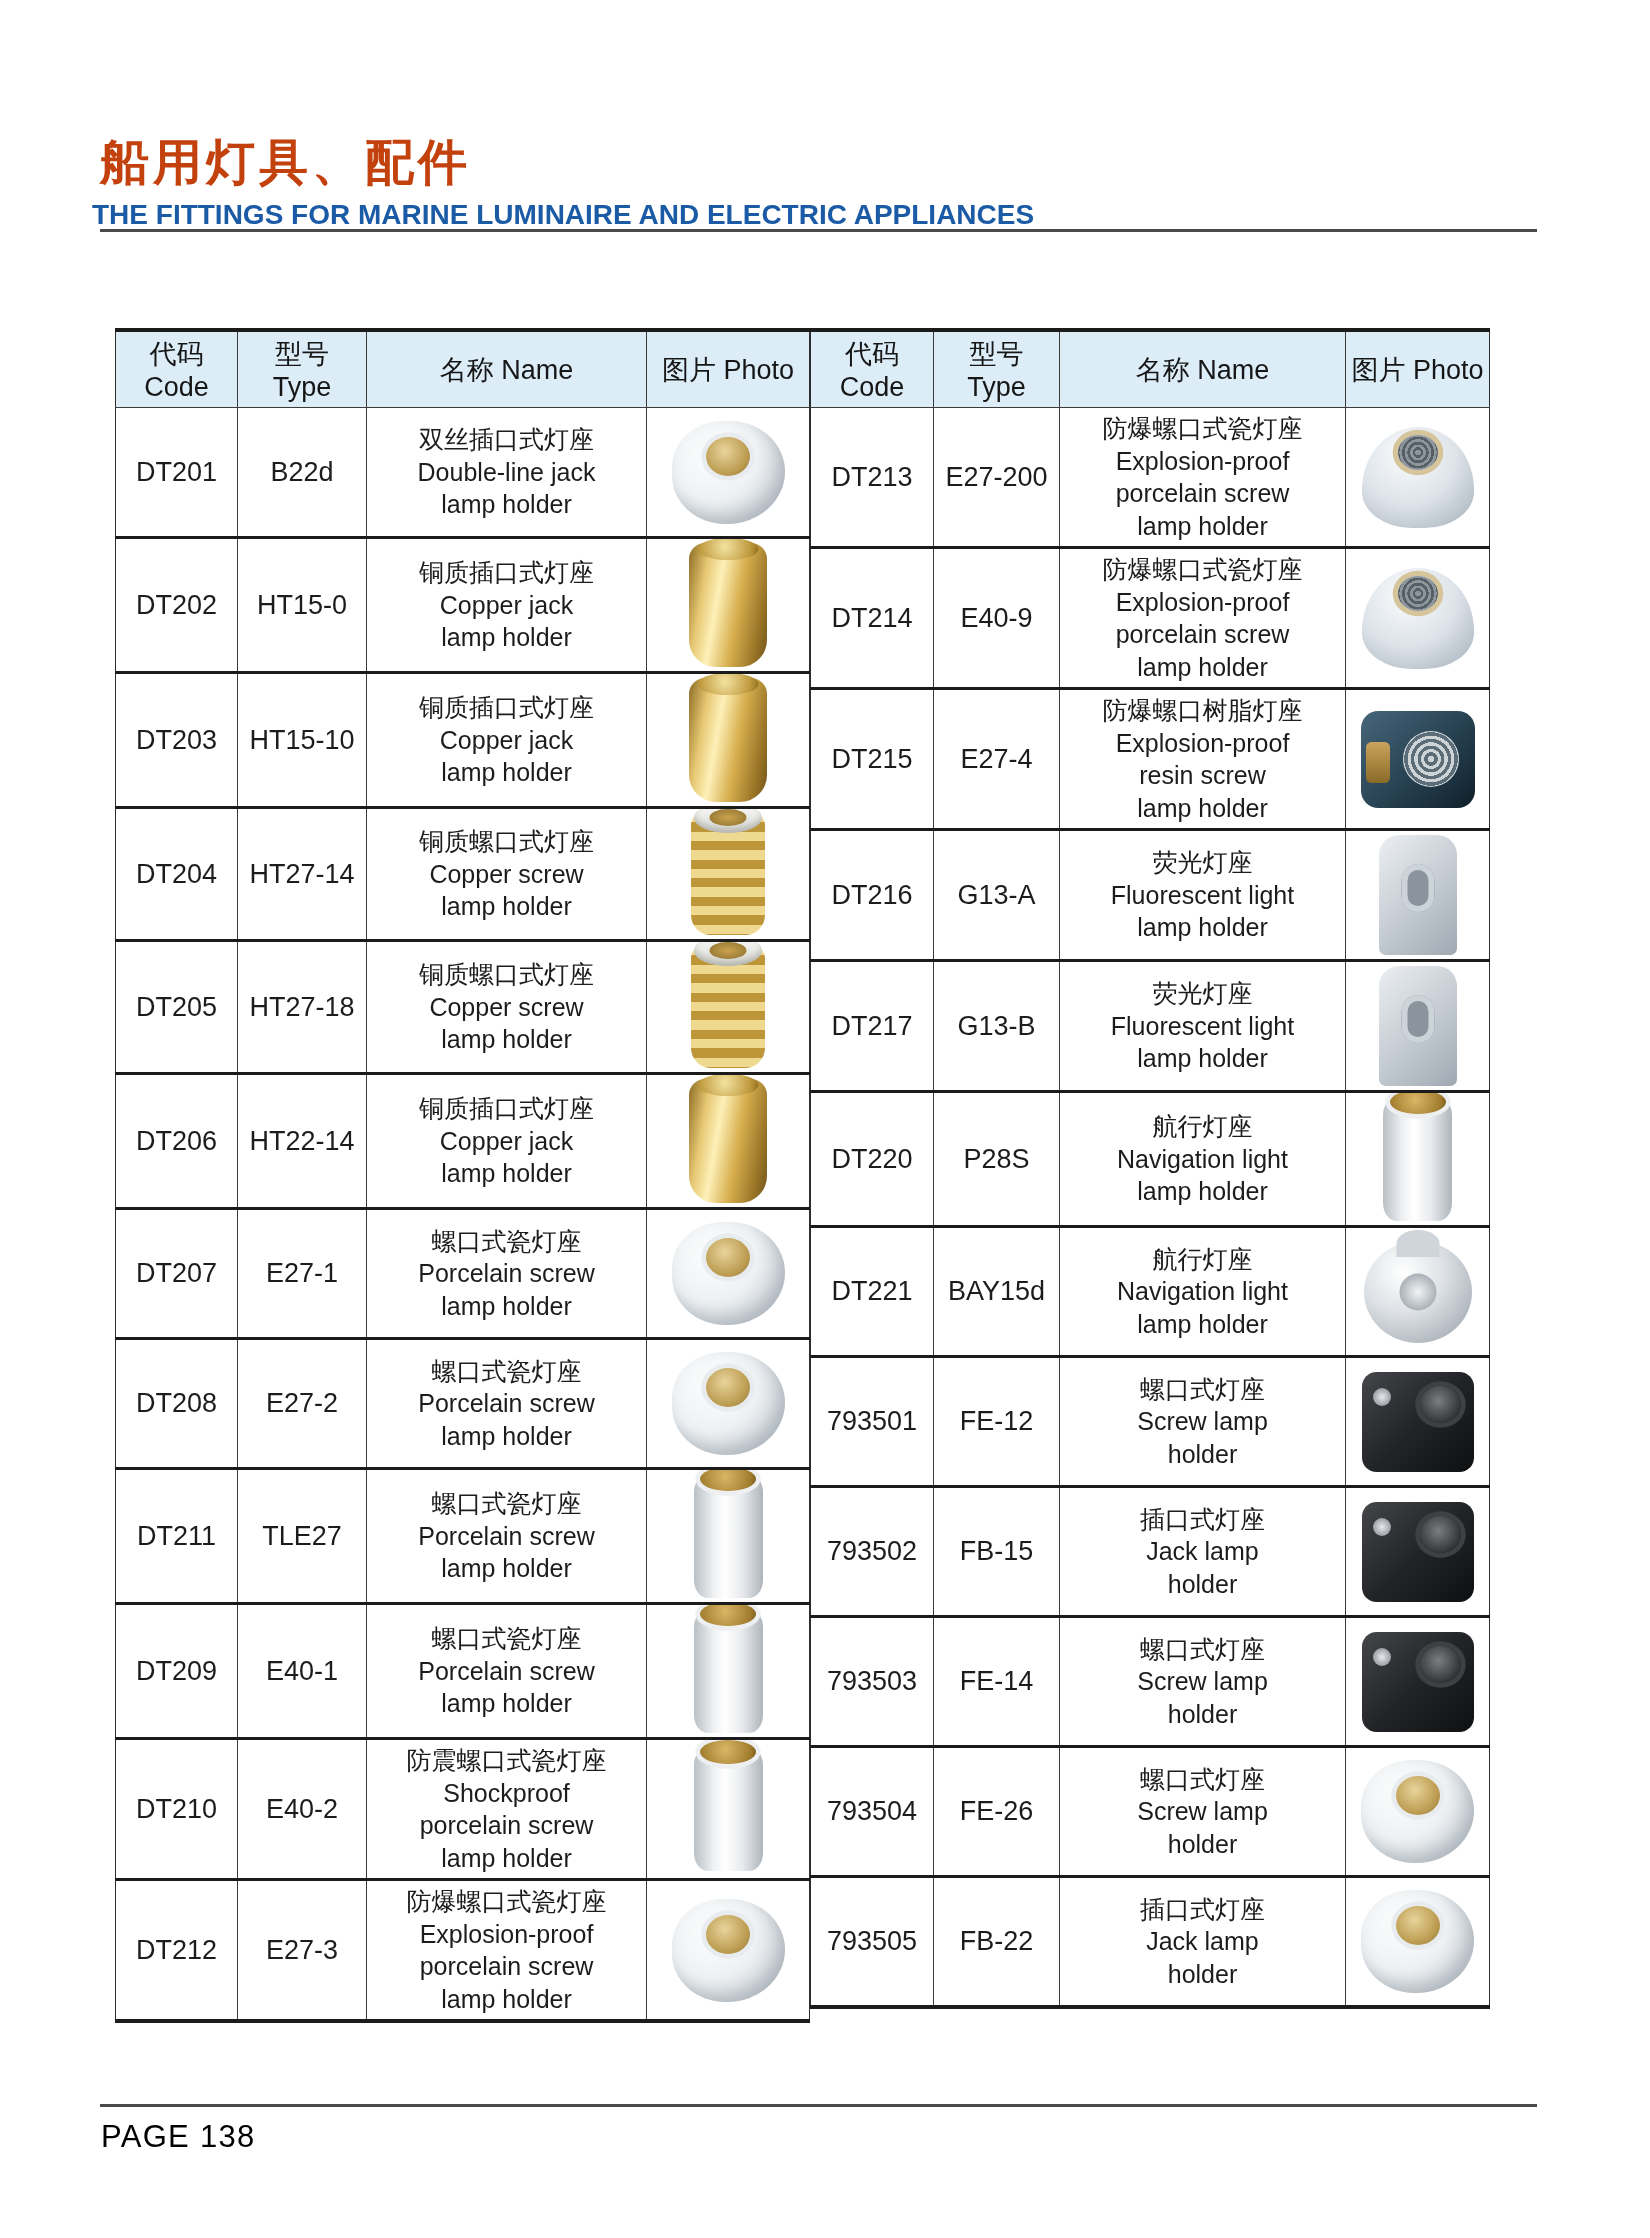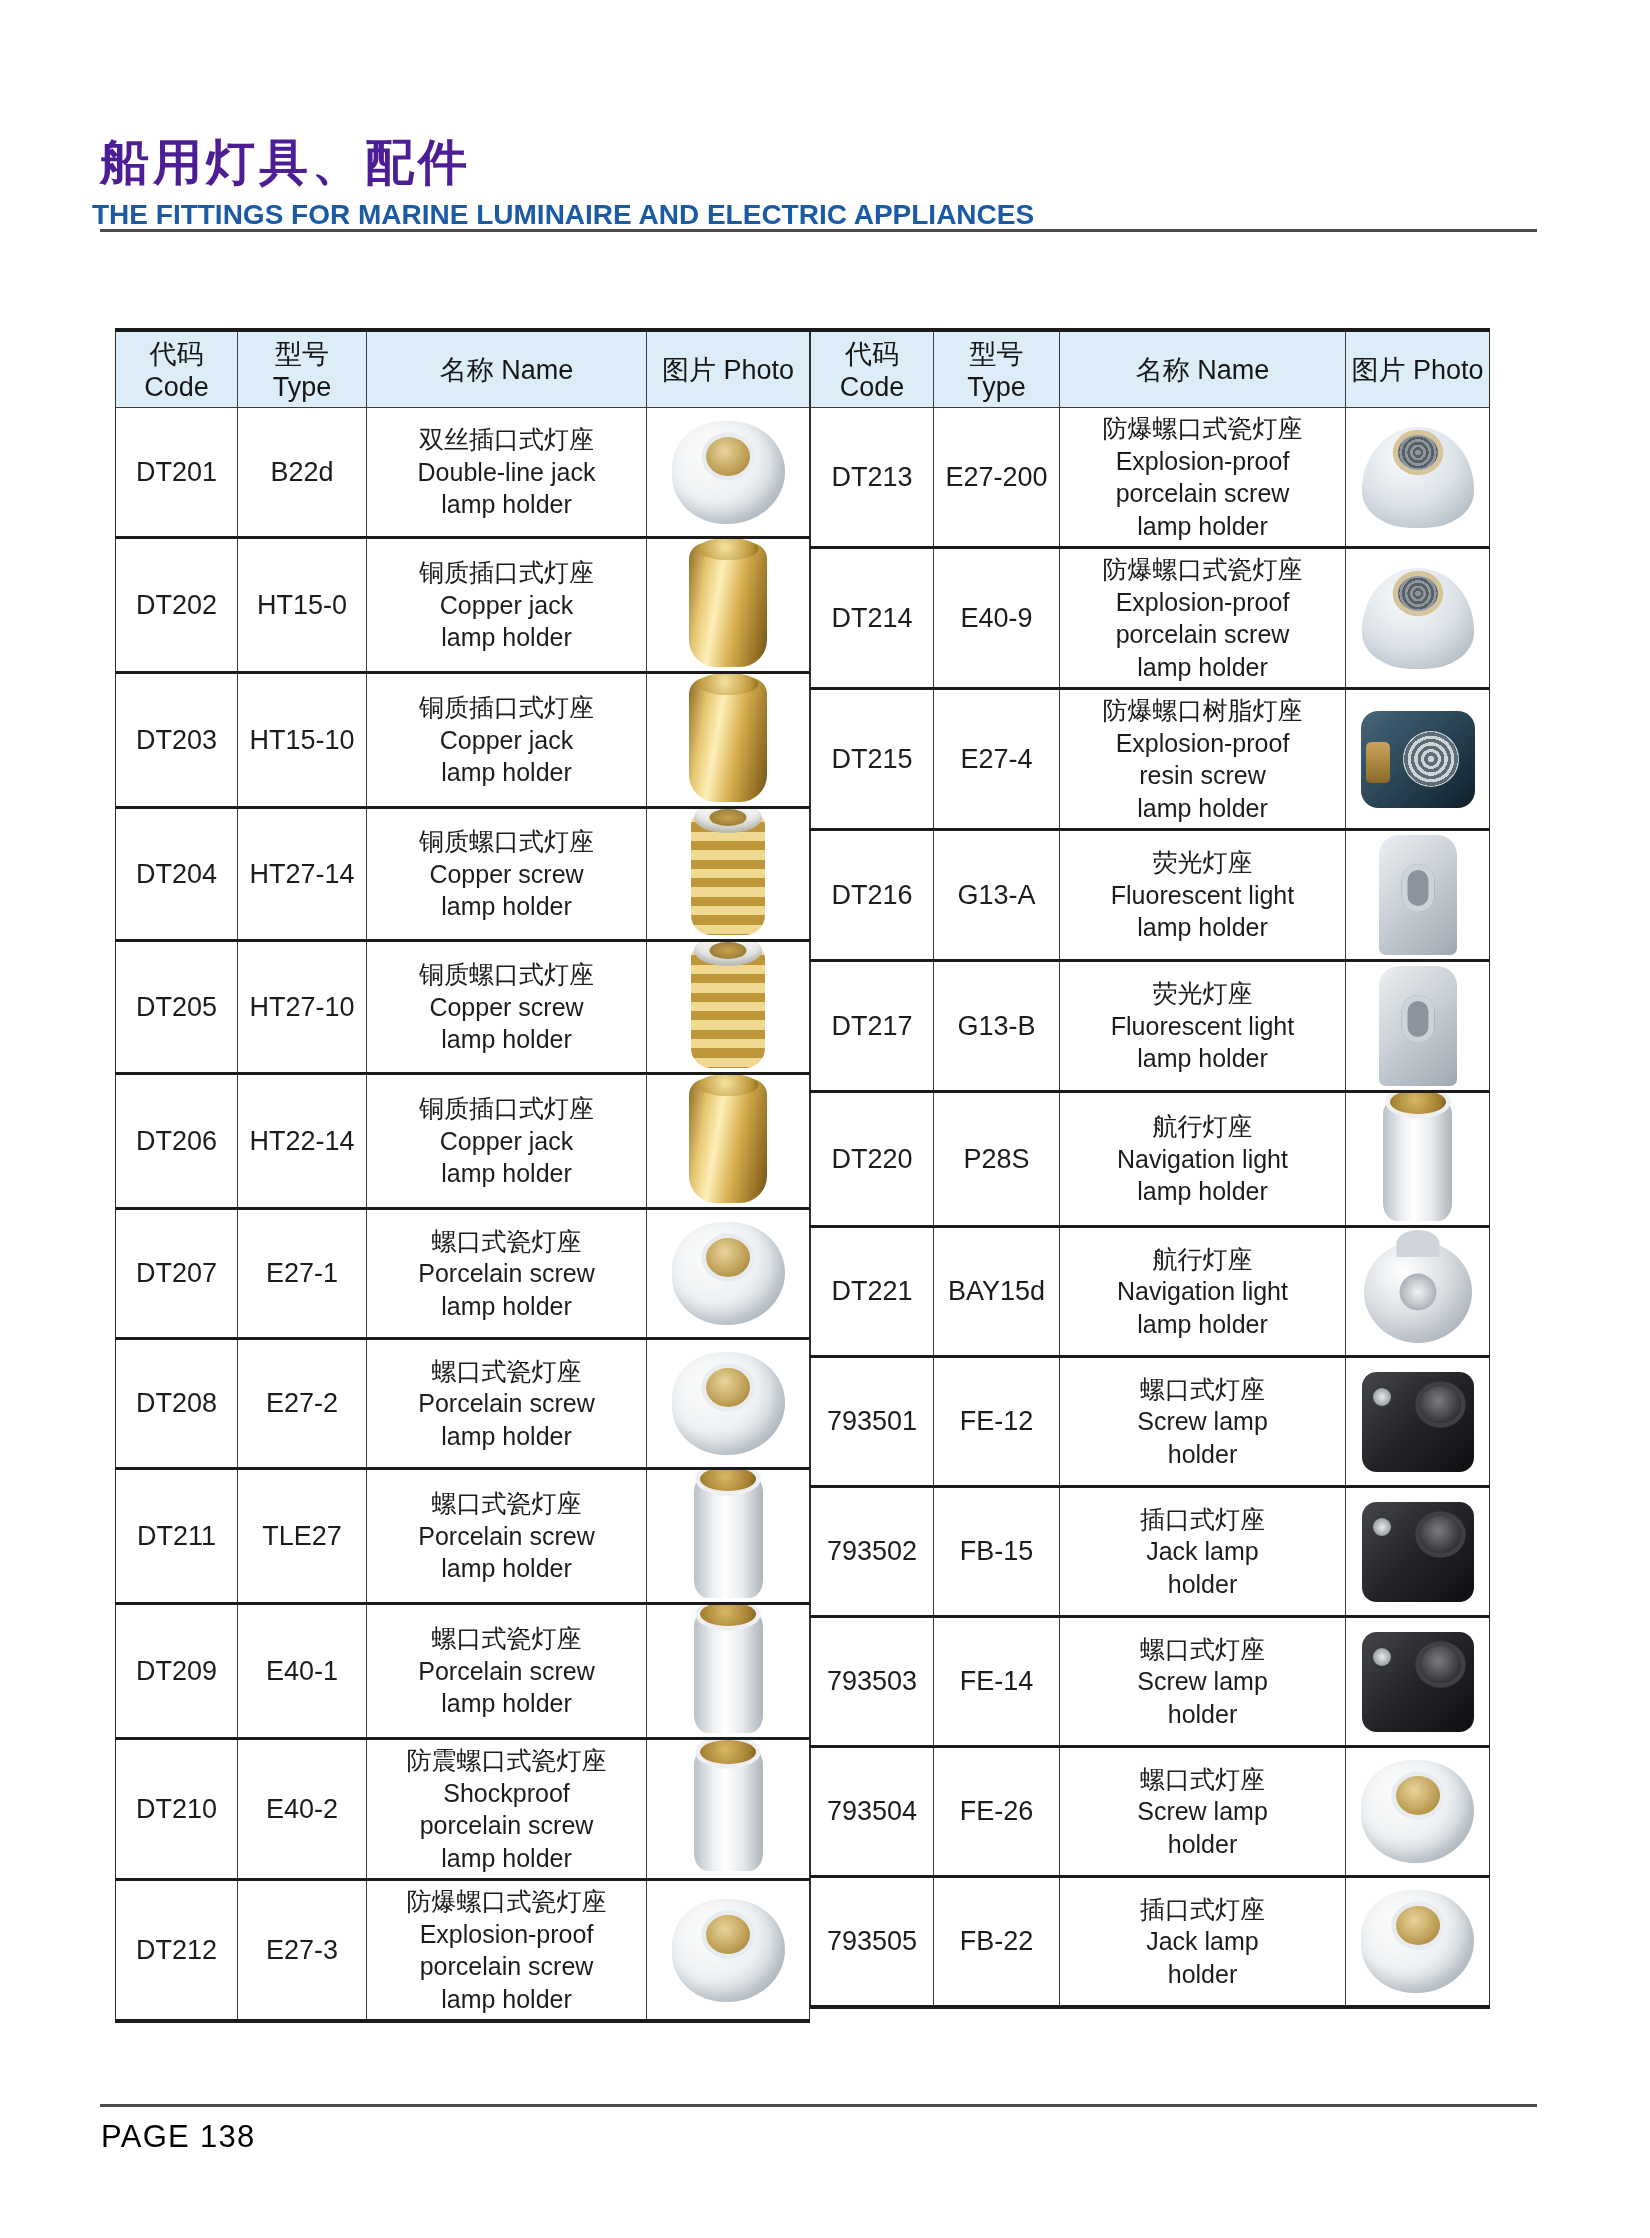--- a/index.html
+++ b/index.html
@@ -3,21 +3,21 @@
 <meta charset="utf-8">
 <style>
   html,body{margin:0;padding:0;}
   body{
     width:1650px;height:2239px;position:relative;background:#ffffff;
     font-family:"Liberation Sans","DejaVu Sans",sans-serif;color:#1c1c1c;
   }
   
   .title-zh{
     position:absolute;left:100px;top:105px;
-    font-size:49px;font-weight:bold;color:#4c1d95;letter-spacing:4px;line-height:1;
+    font-size:49px;font-weight:bold;color:#c2410c;letter-spacing:4px;line-height:1;
   }
   .title-en{
     position:absolute;left:92px;top:177px;
     font-size:28px;font-weight:bold;color:#1b5ba6;letter-spacing:0px;line-height:1.1;
   }
   .rule{
     position:absolute;left:100px;width:1437px;height:3.3px;background:#4a4a4a;
   }
   .rule.top{top:229px;}
   .rule.bottom{top:2104px;}
@@ -173,21 +173,21 @@
       <div class="en">Copper screw
 lamp holder</div>
     </td>
     <td class="photo-cell">
       <div class="photo k-brass-screw"></div>
     </td>
   </tr>
 
   <tr>
     <td class="code">DT205</td>
-    <td class="type">HT27-10</td>
+    <td class="type">HT27-18</td>
     <td class="name">
       <div class="zh">铜质螺口式灯座</div>
       <div class="en">Copper screw
 lamp holder</div>
     </td>
     <td class="photo-cell">
       <div class="photo k-brass-screw"></div>
     </td>
   </tr>
 

